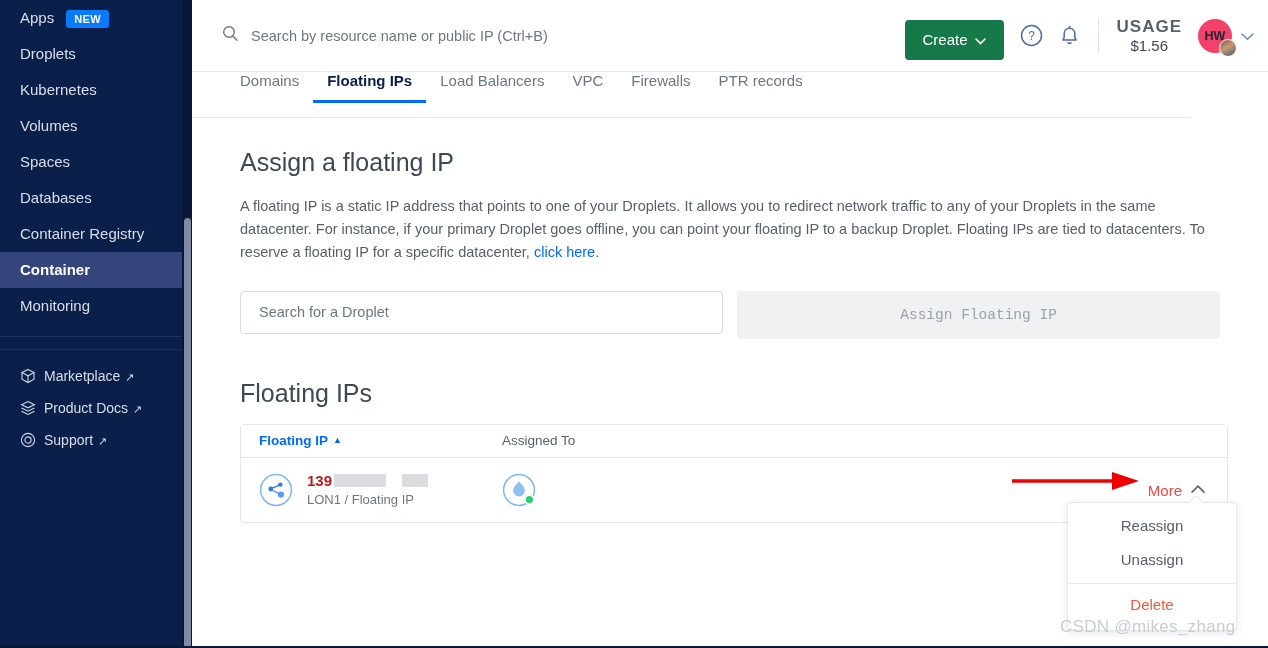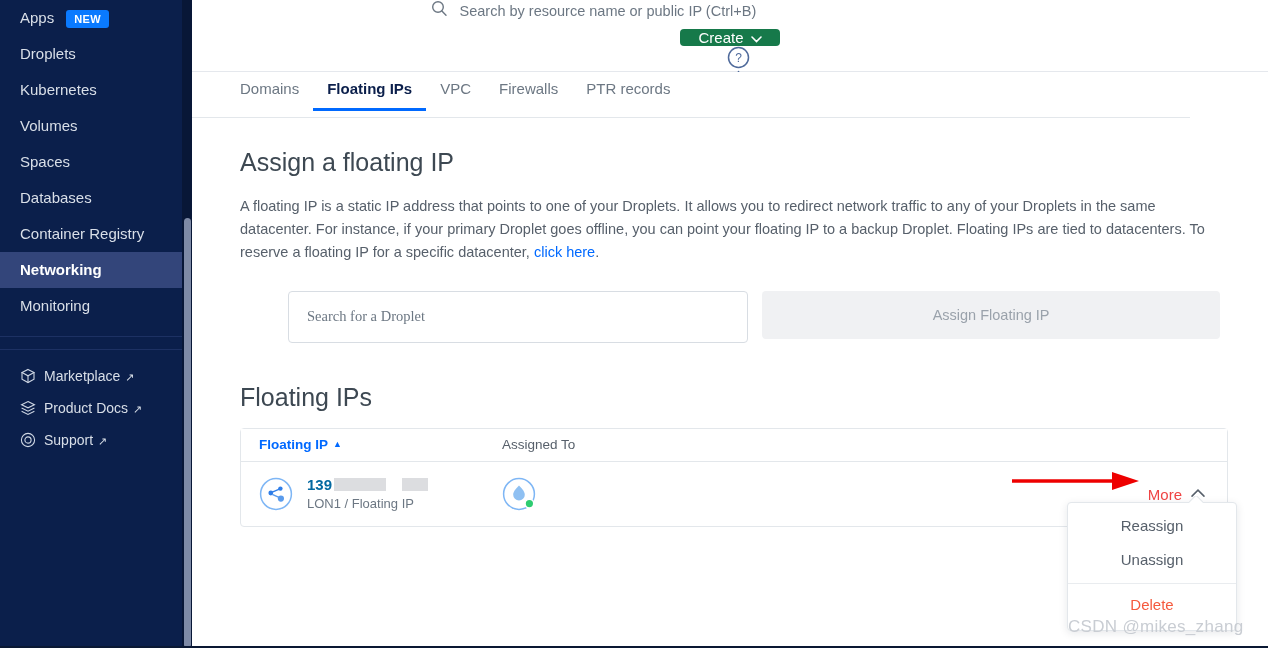--- a/index.html
+++ b/index.html
@@ -50,21 +50,21 @@
   }
   #sb-scroll-thumb {
     position:absolute; right:1px; top:218px; width:7px; height:430px;
     background:#7e8aa6; border-radius:4px;
   }
 
   
   #header {
     position:absolute; left:192px; top:0; width:1076px; height:72px;
     background:#fff; border-bottom:1px solid #e5e8ed;
-    display:flex; align-items:center;flex-direction:column;
+    display:flex; align-items:center;
   }
   #search-wrap { display:flex; align-items:center; flex:1; padding-left:30px; }
   #search-input {
     border:none; outline:none; font-size:14.5px; color:#3d4852;
     width:600px; background:transparent;
     font-family:"Liberation Sans", sans-serif;
   }
   #search-input::placeholder { color:#6c7783; }
   .search-ico { margin-right:12px; }
   #create-btn {
@@ -89,21 +89,21 @@
     position:absolute; right:-5px; bottom:-4px;
     width:18px; height:18px; border-radius:50%;
     background:linear-gradient(150deg,#6f5a46 0%,#c79a74 45%,#3e5a74 100%);
     border:1.5px solid #fff;
   }
   #avatar-caret { margin-left:9px; }
 
   
   #main { position:absolute; left:192px; top:72px; width:1076px; height:576px; background:#fff; }
   #tabs {
-    display:flex; align-items:center; gap:0;
+    display:flex; align-items:flex-start; gap:0;
     padding-left:48px; height:46px; border-bottom:1px solid #e3e7eb;
     width:998px;
   }
   .tab {
     font-size:15px; color:#6c7783; padding:0 14px 13px 14px; cursor:pointer;
     position:relative; white-space:nowrap;
   }
   .tab:first-child { padding-left:0; }
   .tab.active { color:#0b1f4b; font-weight:bold; }
   .tab.active:after {
@@ -111,50 +111,50 @@
     background:#0069ff;
   }
   #content { padding:30px 48px 0 48px; }
   #page-title { font-size:25px; color:#3d4852; font-weight:normal; margin-bottom:18px; }
   #page-desc {
     font-size:14.5px; color:#57606b; line-height:1.6; max-width:990px;
   }
   #page-desc a { color:#0069ff; text-decoration:none; }
   #assign-row { display:flex; gap:14px; margin-top:26px; }
   #droplet-search {
-    width:487px; height:52px; border:1px solid #d8dde3; border-radius:4px;
+    width:487px; height:43px; border:1px solid #d8dde3; border-radius:4px;
     padding:0 18px; font-size:14.5px; color:#3d4852; outline:none;
-    font-family:Liberation Serif, serif; background:#fff;margin-left:48px;
+    font-family:Liberation Sans, sans-serif; background:#fff;
   }
   #droplet-search::placeholder { color:#6c7783; }
   #assign-btn {
     width:487px; height:48px; background:#f0f1f3; color:#9aa2ab;
     border:none; border-radius:4px; font-size:14.5px; cursor:default;
-    font-family:Liberation Sans, sans-serif;
+    font-family:Liberation Mono, monospace;
   }
   #list-title { font-size:25px; color:#3d4852; font-weight:normal; margin-top:40px; margin-bottom:16px; }
 
   
   #fip-table {
     border:1px solid #e3e7eb; border-radius:4px; width:988px; background:#fff;
   }
   #fip-head {
     display:flex; align-items:center; height:33px;
     border-bottom:1px solid #e3e7eb; padding:0 0 0 18px;
     background:#fff;
   }
   #fip-head .col1 { width:243px; font-size:13.5px; color:#0069ff; font-weight:bold; }
   #fip-head .col1 .caret { color:#0069ff; font-size:9px; margin-left:5px; vertical-align:2px; }
   #fip-head .col2 { font-size:13.5px; color:#57606b;text-align:right; }
   #fip-row { display:flex; align-items:center; height:64px; padding:0 0 0 18px; position:relative; }
   .cell { display:flex; align-items:center; }
   .cell-ip { width:243px; }
   .cell-assigned { flex:1; }
   .rowicon { width:34px; height:34px; position:relative; margin-right:14px; flex:none; }
-  .ip-main { font-size:15px; font-weight:bold; color:#0369a1; display:flex; align-items:center; gap:0; }
+  .ip-main { font-size:15px; font-weight:bold; color:#b91c1c; display:flex; align-items:center; gap:0; }
   .ip-redact1 { display:inline-block; width:52px; height:13px; background:#dcdde0; margin-left:2px; }
   .ip-redact2 { display:inline-block; width:26px; height:13px; background:#dcdde0; margin-left:16px; }
   .sub { font-size:13px; color:#6c7783; margin-top:3px; }
   .dr-name { font-size:15px; font-weight:bold; color:#3d4852; }
   #more-btn {
     position:absolute; right:22px; top:50%; transform:translateY(-50%);
     display:flex; align-items:center; gap:9px;
     font-size:15px; color:#ef4444; cursor:pointer;
   }
   #more-caret { font-size:12px; color:#57606b; }
@@ -183,40 +183,39 @@
     font-size:15px; color:#57606b; cursor:pointer;
   }
   .menu-sep { height:1px; background:#e9ecef; margin:6px 0 4px 0; }
   .menu-item.danger { color:#f5593d; }
 
   
   #watermark {
     position:absolute; left:1060px; top:617px;
     font-size:17px; color:#c9cdd3; white-space:nowrap;
     letter-spacing:.3px;
-    margin-left:8px;
   }
   #bottom-rule { position:absolute; left:0; top:646px; width:1268px; height:2px; background:#0a1833; }
 </style>
 </head>
 <body>
 
 <div id="root">
 
   <nav id="sidebar">
     <div id="sidebar-inner">
       <div id="nav-primary">
           <div class="nav-item"><span>Apps</span><span class="nav-badge">NEW</span></div>
           <div class="nav-item"><span>Droplets</span></div>
           <div class="nav-item"><span>Kubernetes</span></div>
           <div class="nav-item"><span>Volumes</span></div>
           <div class="nav-item"><span>Spaces</span></div>
           <div class="nav-item"><span>Databases</span></div>
           <div class="nav-item"><span>Container Registry</span></div>
-          <div class="nav-item active"><span>Networking</span></div>
+          <div class="nav-item active"><span>Container</span></div>
           <div class="nav-item"><span>Monitoring</span></div>
         </div>
       <div class="nav-sep"></div>
       <div class="nav-sep"></div>
       <div id="nav-external">
           <div class="nav-ext"><span class="ico"><svg width="16" height="16" viewBox="0 0 16 16" fill="none">
                 <path d="M8 1.4l6 3.2-6 3.2-6-3.2z" stroke="#cfd7e4" stroke-width="1.1" fill="none"></path>
                 <path d="M2 4.6v6.6l6 3.3 6-3.3V4.6" stroke="#cfd7e4" stroke-width="1.1" fill="none"></path>
                 <path d="M8 7.8v6.7" stroke="#cfd7e4" stroke-width="1.1"></path>
               </svg></span><span>Marketplace</span><span class="arrow">↗</span></div>
@@ -289,20 +288,21 @@
           </svg>
       </span>
     </div>
   </header>
 
   <main id="main">
 
     <div id="tabs">
         <div class="tab">Domains</div>
         <div class="tab active">Floating IPs</div>
+        <div class="tab">Load Balancers</div>
         <div class="tab">VPC</div>
         <div class="tab">Firewalls</div>
         <div class="tab">PTR records</div>
       </div>
 
     <div id="content">
       <h1 id="page-title">Assign a floating IP</h1>
 
       <p id="page-desc">
         <span>A floating IP is a static IP address that points to one of your Droplets. It allows you to redirect network traffic to any of your Droplets in the same datacenter. For instance, if your primary Droplet goes offline, you can point your floating IP to a backup Droplet. Floating IPs are tied to datacenters. To reserve a floating IP for a specific datacenter, </span><a href="#">click here</a><span>.</span>

